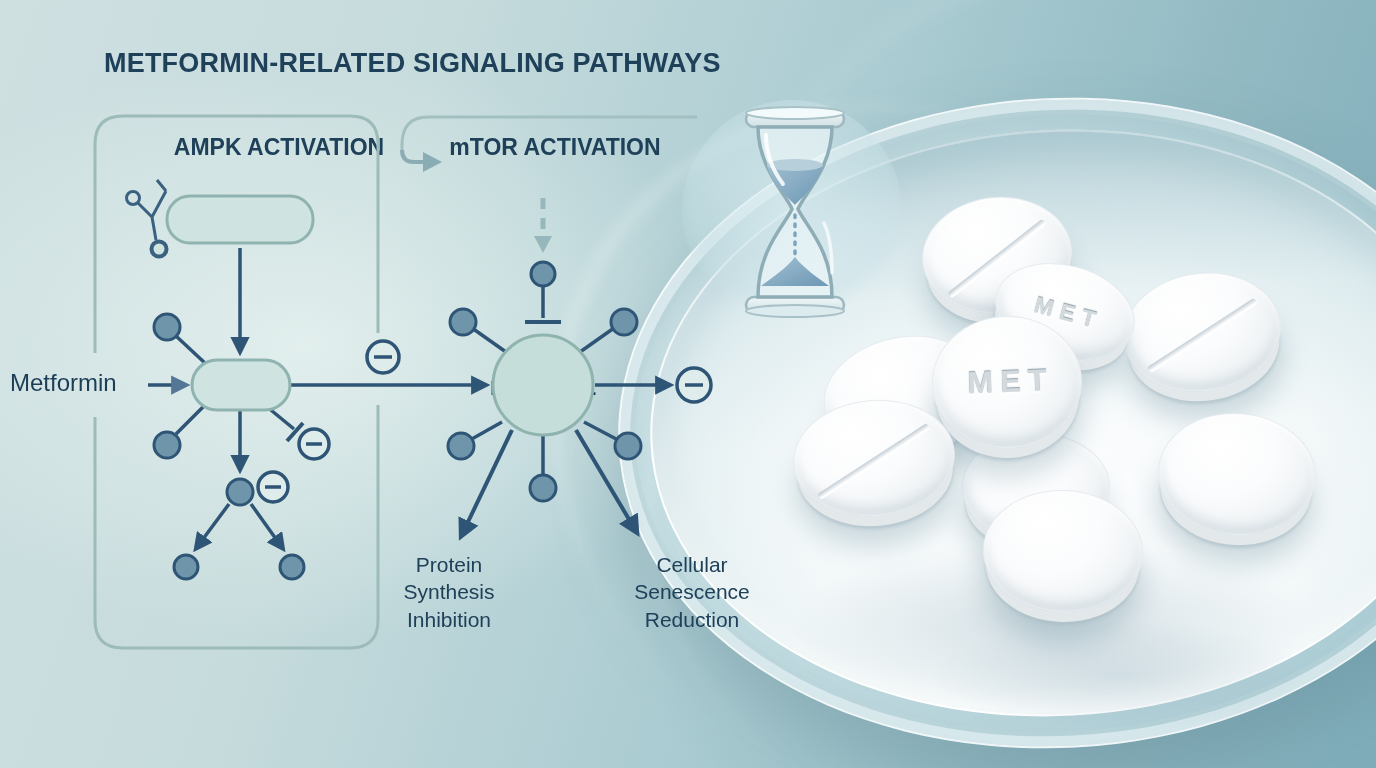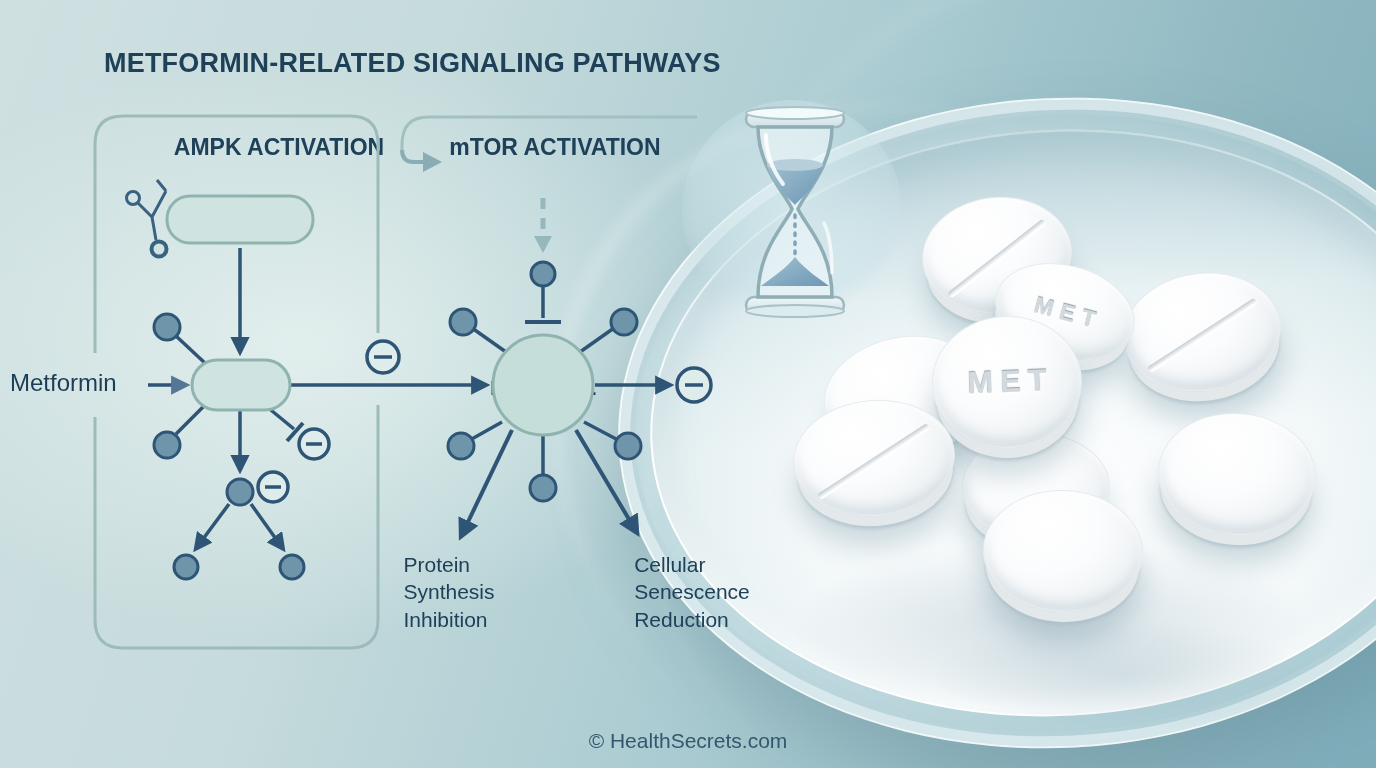--- a/index.html
+++ b/index.html
@@ -62,21 +62,21 @@
   .txt{color:#1f4059;}
   .title{left:104px;top:48px;font-size:27px;font-weight:bold;letter-spacing:.2px;}
   .heading{font-size:23px;font-weight:bold;transform:translateX(-50%);white-space:nowrap;}
   .h-ampk{left:234px;top:134px;margin-left:45px;}
   .h-mtor{left:555px;top:134px;}
   .nodelabel{transform:translate(-50%,-50%);font-size:26px;font-weight:bold;color:#1c3d56;white-space:nowrap;}
   .n-metformin{left:240px;top:220px;}
   .n-ampk{left:241px;top:385px;}
   .n-mtorc1{left:543px;top:386px;font-size:25px;}
   .sidelabel{left:10px;top:369px;font-size:24px;font-weight:500;color:#1c3d56;}
-  .outcome{transform:translateX(-50%);font-size:21px;font-weight:500;
+  .outcome{transform:translateX(-50%);text-align:center;font-size:21px;font-weight:500;
     line-height:1.3;white-space:pre-line;color:#1f4059;}
   .o-left{left:449px;top:551px;}
   .o-right{left:692px;top:551px;}
   .watermark{left:688px;top:729px;transform:translateX(-50%);font-size:21px;color:#33586d;white-space:nowrap;}
 </style>
 </head>
 <body>
 
 <div class="stage">
 
@@ -232,14 +232,13 @@
   <div class="nodelabel n-metformin">Metformin</div>
   <div class="nodelabel n-ampk">AMPK</div>
   <div class="nodelabel n-mtorc1">mTORC1</div>
   <div class="sidelabel">Metformin</div>
   <div class="outcome o-left">Protein
 Synthesis
 Inhibition</div>
   <div class="outcome o-right">Cellular
 Senescence
 Reduction</div>
-  <div class="watermark">© HealthSecrets.com</div>
 </div>
 
 </body></html>

